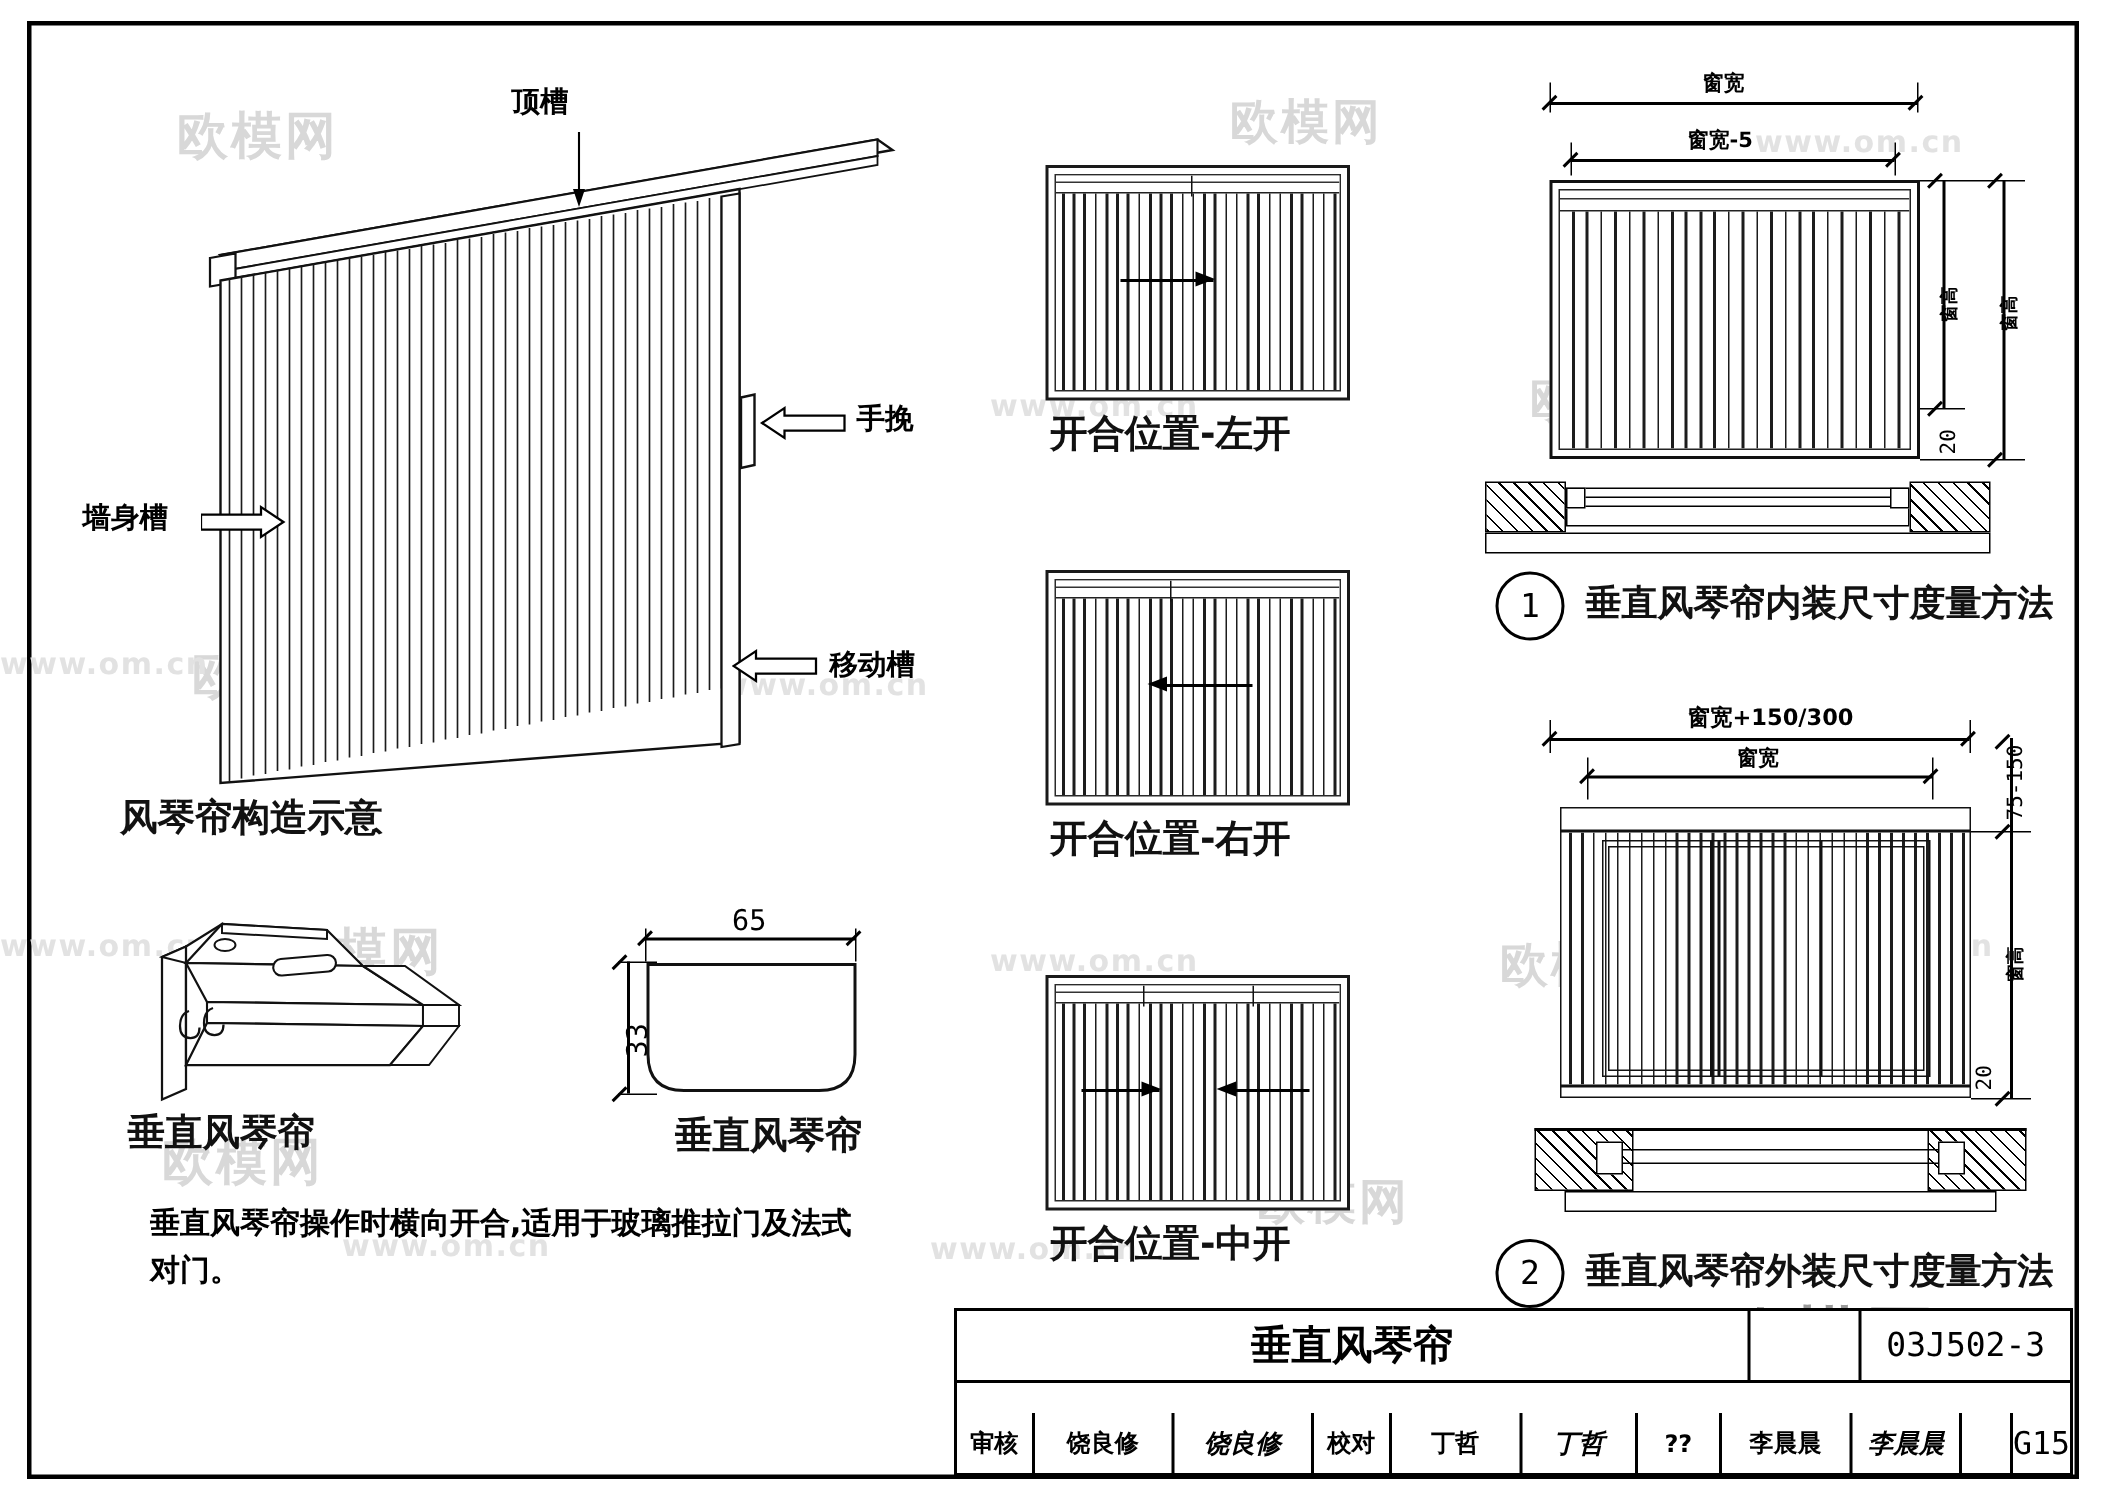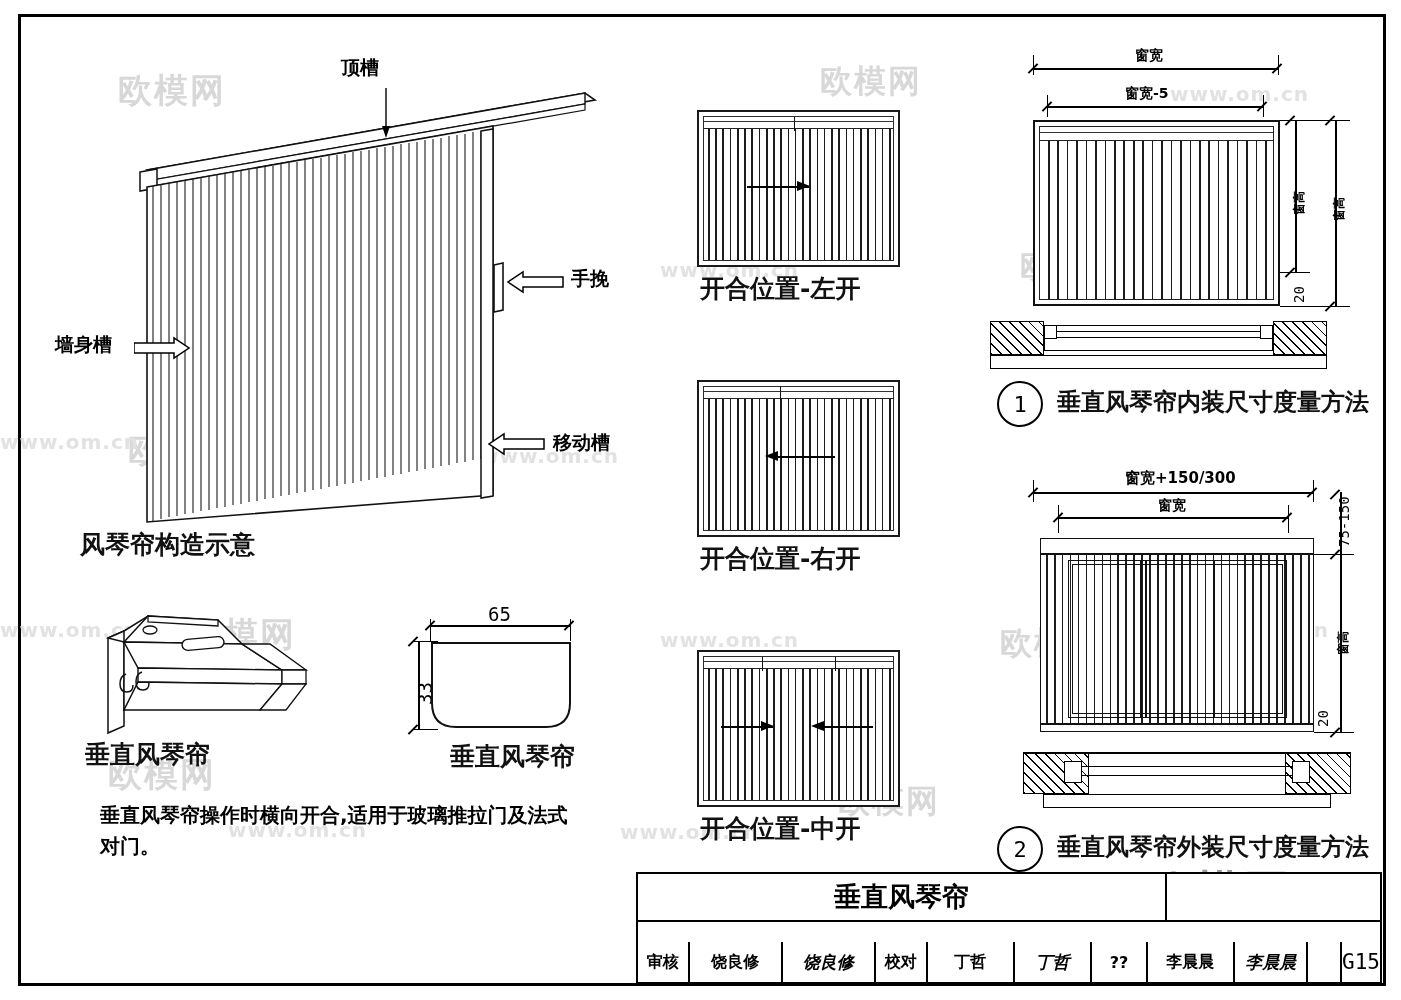--- a/index.html
+++ b/index.html
@@ -525,20 +525,21 @@
   <div class="dimline" style="left:97px;top:320px;width:210px;height:1.4px;"></div>
 </div>
 
 <div class="bubble" style="left:997px;top:826px;">2</div>
 <div class="cap" style="left:1057px;top:831px;font-size:24px;">垂直风琴帘外装尺寸度量方法</div>
 
 <div id="titleblock">
   <div id="tb-main">
     <div id="tb-title">垂直风琴帘</div>
     <div id="tb-mid"></div>
+    <div id="tb-code">03J502-3</div>
   </div>
   <div id="tb-row">
     <div class="tbc" style="width:52px;">审核</div>
     <div class="tbc" style="width:94px;">饶良修</div>
     <div class="tbc sig" style="width:94px;">饶良修</div>
     <div class="tbc" style="width:52px;">校对</div>
     <div class="tbc" style="width:88px;">丁哲</div>
     <div class="tbc sig" style="width:78px;">丁哲</div>
     <div class="tbc" style="width:56px;">??</div>
     <div class="tbc" style="width:88px;">李晨晨</div>

